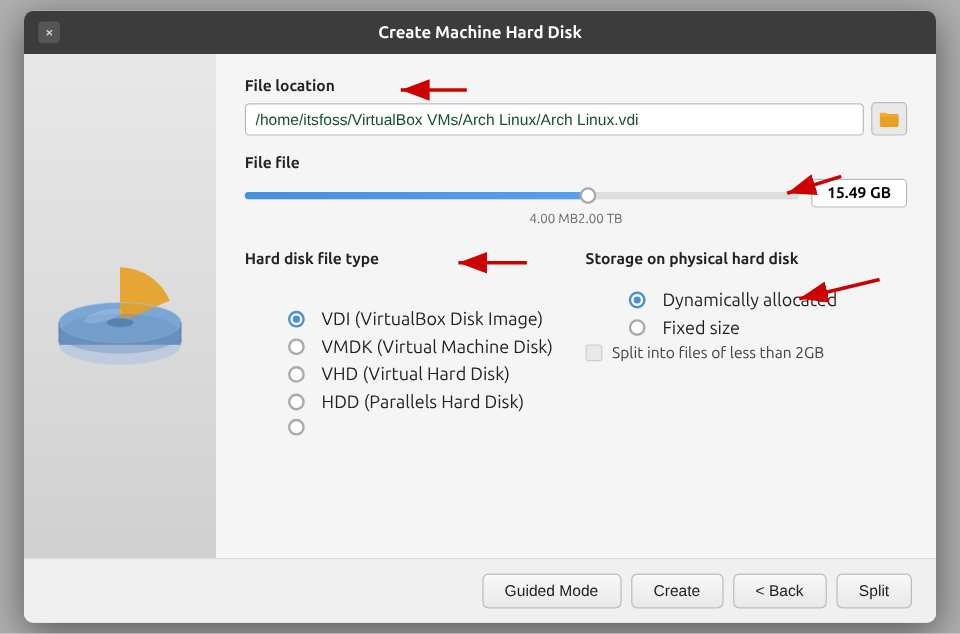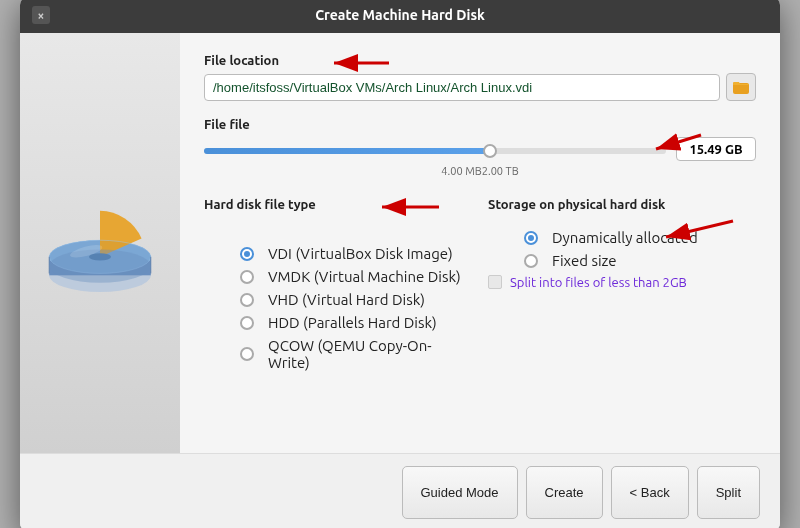--- a/index.html
+++ b/index.html
@@ -231,21 +231,21 @@
     .dialog-footer {
       border-top: 1px solid #ddd;
       padding: 12px 20px;
       display: flex;
       justify-content: flex-end;
       gap: 8px;
       background: #f0f0f0;
     }
 
     .btn {
-      padding: 18px 18px;
+      padding: 6px 18px;
       border-radius: 5px;
       border: 1px solid #bbb;
       font-size: 13px;
       cursor: pointer;
       background: linear-gradient(180deg, #f8f8f8, #e8e8e8);
       color: #222;
     }
 
     
     .arrow-svg {
@@ -377,21 +377,20 @@
             <div class="radio-item">
               <div class="radio-circle"></div>
               <span>VHD (Virtual Hard Disk)</span>
             </div>
             <div class="radio-item">
               <div class="radio-circle"></div>
               <span>HDD (Parallels Hard Disk)</span>
             </div>
             <div class="radio-item">
               <div class="radio-circle"></div>
-              <span>QCOW (QEMU Copy-On-Write)</span>
             </div>
           </div>
         </div>
 
         <div class="column">
           <div style="position:relative; display:inline-block; margin-bottom:4px;">
             <div class="section-label">Storage on physical hard disk</div>
             
             <svg class="arrow-svg" style="left: 170px; top: 18px;" width="80" height="30">
               <defs>
@@ -408,21 +407,21 @@
                   <div class="radio-dot"></div>
                 </div>
               <span>Dynamically allocated</span>
             </div>
             <div class="radio-item">
               <div class="radio-circle"></div>
               <span>Fixed size</span>
             </div>
             <div class="checkbox-item">
               <div class="checkbox-box"></div>
-              <span style="color:#6d28d9;">Split into files of less than 2GB</span>
+              <span style="color:#404040;">Split into files of less than 2GB</span>
             </div>
           </div>
         </div>
       </div>
 
     </div>
   </div>
 
   <div class="dialog-footer">
     <button class="btn">Guided Mode</button>

